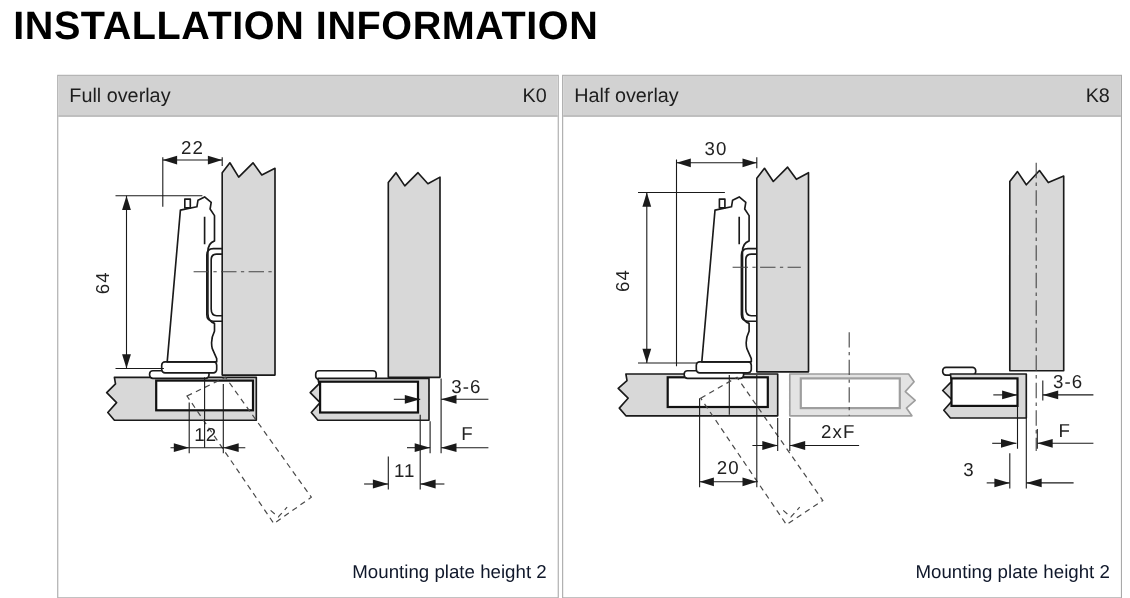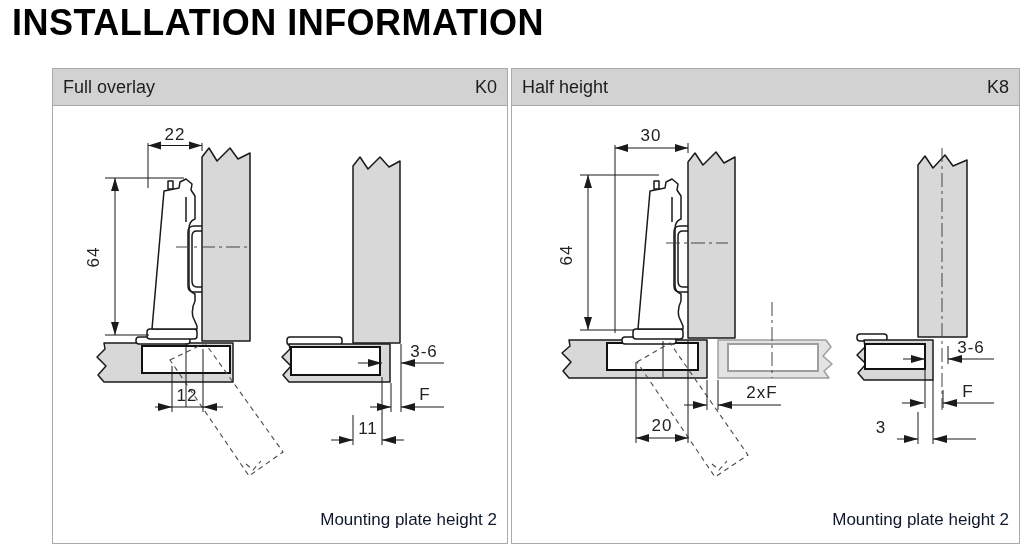--- a/index.html
+++ b/index.html
@@ -38,21 +38,21 @@
   <div class="panel" id="panel-left">
     <div class="panel-header">
       <span>Full overlay</span>
       <span>K0</span>
     </div>
     <div class="panel-footer">Mounting plate height 2</div>
   </div>
 
   <div class="panel" id="panel-right">
     <div class="panel-header">
-      <span>Half height</span>
+      <span>Half overlay</span>
       <span>K8</span>
     </div>
     <div class="panel-footer">Mounting plate height 2</div>
   </div>
 
   <svg id="svg-left" class="draw" width="501" height="440" viewBox="9 104 501 440">
     <defs>
       <g id="hinge" fill="#fff" stroke="currentColor" stroke-width="1.5" stroke-linejoin="round">
         <rect x="136" y="337" width="54" height="7" rx="3"></rect>
         <rect x="147" y="329" width="50" height="10" rx="3"></rect>

